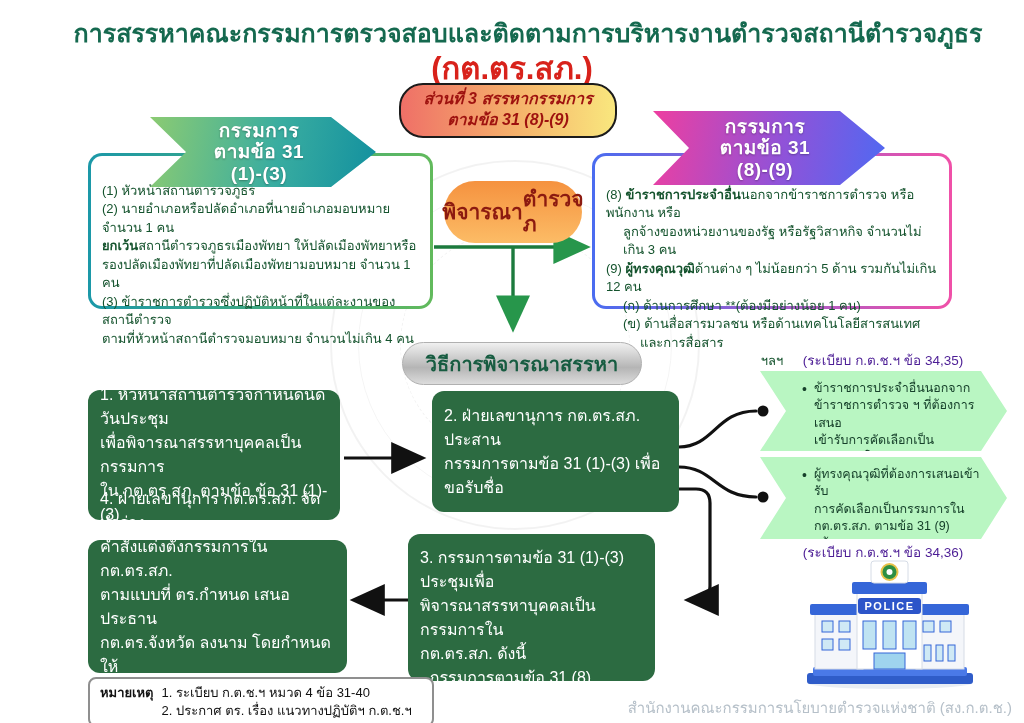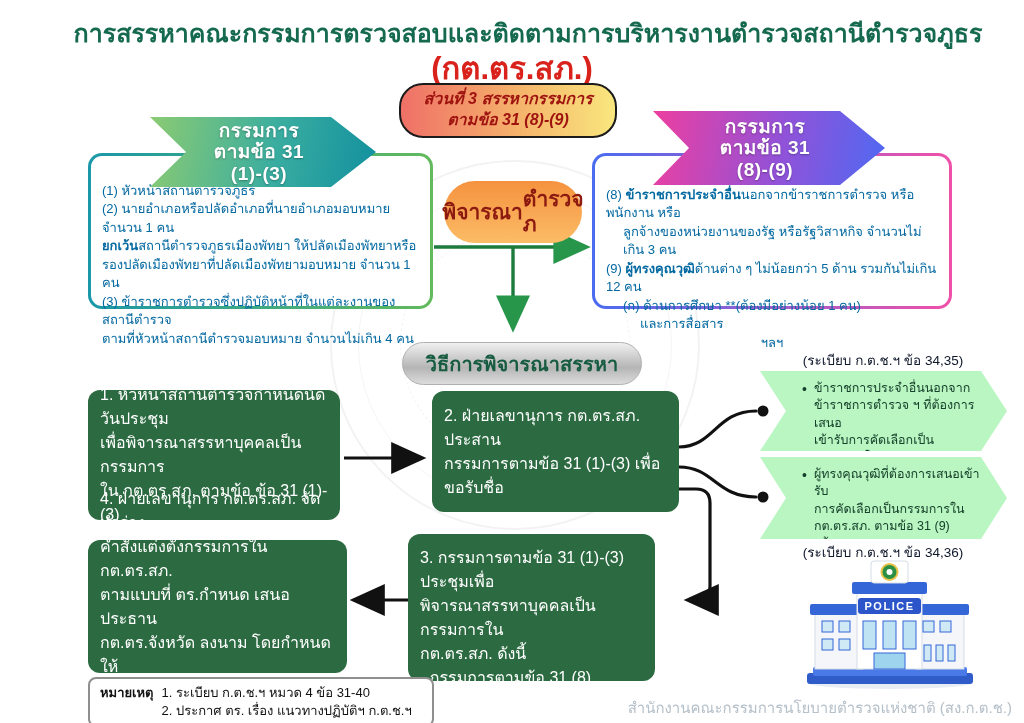--- a/index.html
+++ b/index.html
@@ -35,21 +35,21 @@
   .banner-right { left:653px; top:111px; width:232px; height:74px;
                   background:linear-gradient(100deg,#ee3fa0,#9152d8 55%,#4f69f2); }
 
   
   .panel { position:absolute; z-index:3; border-radius:14px; padding:3px; }
   .panel-left  { left:88px;  top:153px; width:345px; height:156px;
                  background:linear-gradient(90deg,#1b98a8,#62ba5c); }
   .panel-right { left:592px; top:153px; width:360px; height:156px;
                  background:linear-gradient(90deg,#4a6cf0,#f050a8); }
   .panel-inner { width:100%; height:100%; background:#fff; border-radius:11px;
-                 padding:26px 11px 8px; font-size:13px; color:#0369a1; line-height:1.42; }
+                 padding:26px 11px 8px; font-size:13px; color:#14532d; line-height:1.42; }
   .panel-right .panel-inner { padding-top:30px; }
   .indent { padding-left:17px; }
   .etc-line { text-align:center; }
 
   .consider-pill { position:absolute; left:444px; top:181px; width:138px; height:62px; z-index:4;
                  background:linear-gradient(180deg,#f5923f,#fcbc66); border-radius:32px;
                  display:flex; flex-direction:row; justify-content:center; align-items:center;
                  font-size:21px; font-weight:bold; color:#8c1a10; line-height:1.18; }
 
   .method-pill { position:absolute; left:402px; top:342px; width:240px; height:43px; z-index:3;
@@ -60,21 +60,21 @@
 
   .step { position:absolute; z-index:3; background:#2c6b41; border-radius:12px; color:#ffffff;
           font-size:16px; line-height:1.5; padding:24px 12px; display:flex; flex-direction:column;
           justify-content:center; white-space:pre-line; }
   .step1 { left:88px;  top:390px; width:252px; height:130px; }
   .step2 { left:432px; top:391px; width:247px; height:121px; }
   .step3 { left:408px; top:534px; width:247px; height:147px; justify-content:flex-start; padding-top:12px; }
   .step4 { left:88px;  top:540px; width:259px; height:133px; }
   .step .highlight { font-weight:bold; text-decoration:underline; white-space:pre-line; }
 
-  .reg-label { position:absolute; z-index:3; width:250px; text-align:center; font-size:13.5px; color:#0f172a; }
+  .reg-label { position:absolute; z-index:3; width:250px; text-align:center; font-size:13.5px; color:#4c1d95; }
   .reg1 { left:758px; top:349px; }
   .reg2 { left:758px; top:541px; }
 
   .ribbon { position:absolute; z-index:2; left:760px; width:247px; background:#b9f6c2;
             clip-path: polygon(0 0, calc(100% - 26px) 0, 100% 50%, calc(100% - 26px) 100%, 0 100%, 26px 50%);
             display:flex; gap:7px; padding:9px 26px 9px 42px; font-size:12.5px; color:#16402a;
             line-height:1.38; }
   .ribbon1 { top:371px; height:80px; }
   .ribbon2 { top:457px; height:82px; }
   .ribbon .bullet { font-size:14px; line-height:1.3; }
@@ -155,20 +155,21 @@
     <div>กรรมการ</div>
     <div>ตามข้อ 31</div>
     <div>(8)-(9)</div>
   </div>
   <div class="panel panel-right">
     <div class="panel-inner">
       <div><span>(8) </span><b>ข้าราชการประจำอื่น</b><span>นอกจากข้าราชการตำรวจ หรือพนักงาน หรือ</span></div>
       <div class="indent">ลูกจ้างของหน่วยงานของรัฐ หรือรัฐวิสาหกิจ จำนวนไม่เกิน 3 คน</div>
       <div><span>(9) </span><b>ผู้ทรงคุณวุฒิ</b><span>ด้านต่าง ๆ ไม่น้อยกว่า 5 ด้าน รวมกันไม่เกิน 12 คน</span></div>
       <div class="indent">(ก) ด้านการศึกษา **(ต้องมีอย่างน้อย 1 คน)</div>
+      <div class="indent">(ข) ด้านสื่อสารมวลชน หรือด้านเทคโนโลยีสารสนเทศ</div>
       <div class="indent" style="padding-left:34px;">และการสื่อสาร</div>
       <div class="etc-line">ฯลฯ</div>
     </div>
   </div>
 
   <div class="consider-pill">
     <div>พิจารณา</div>
     <div>ตำรวจภ</div>
   </div>
   <div class="method-pill">วิธีการพิจารณาสรรหา</div>

